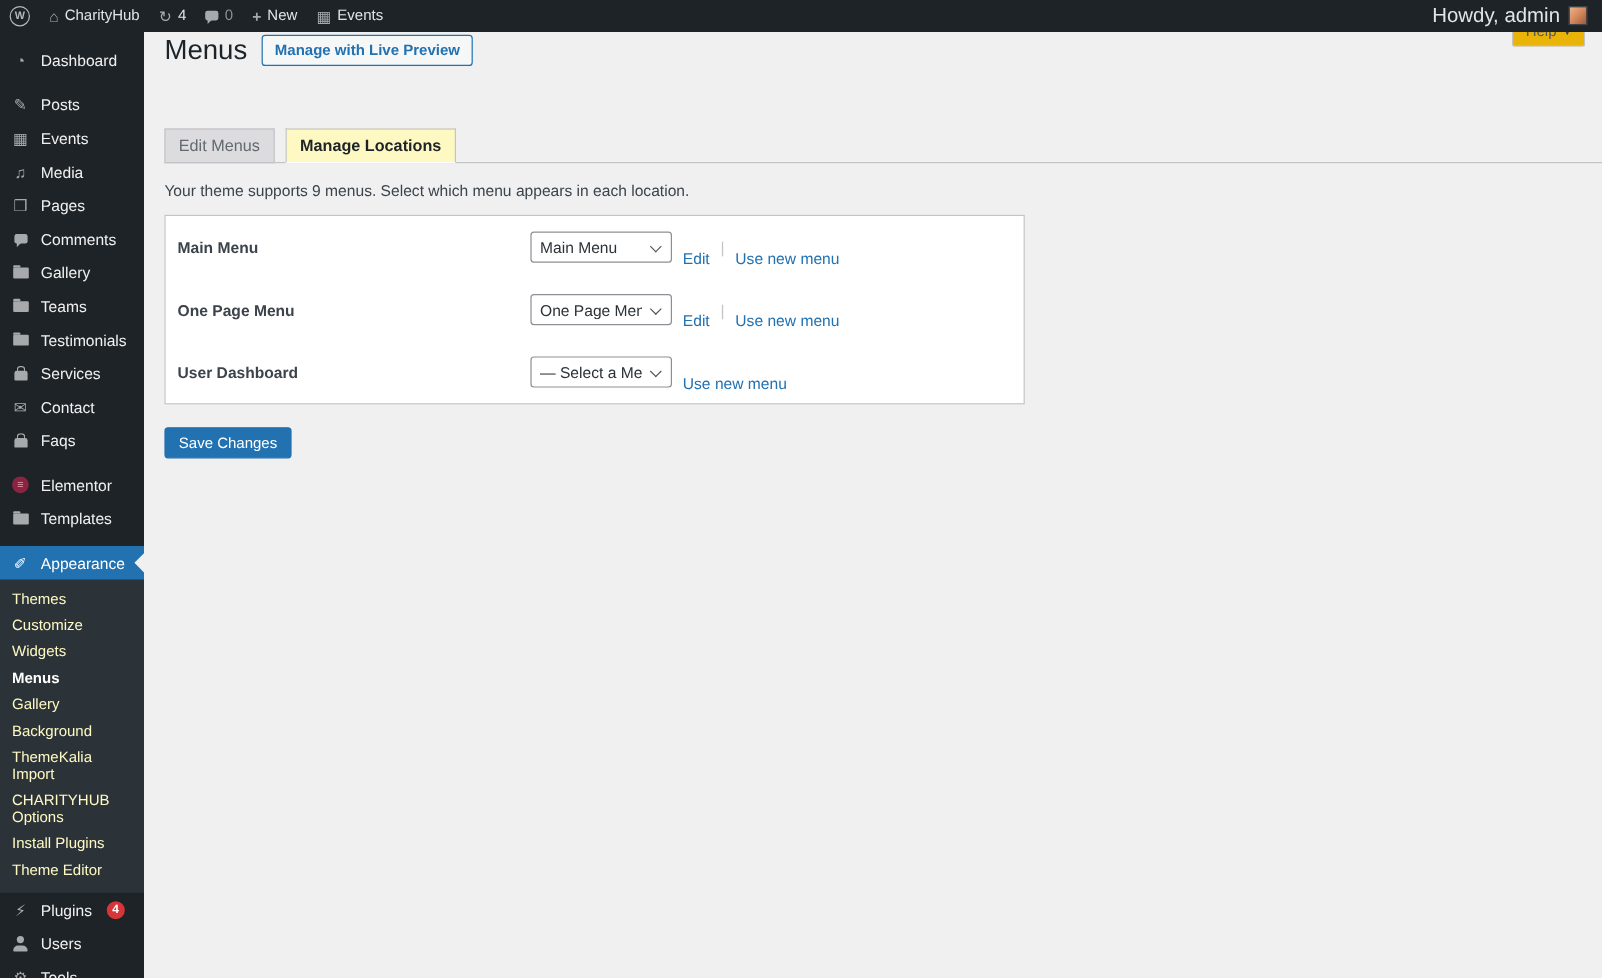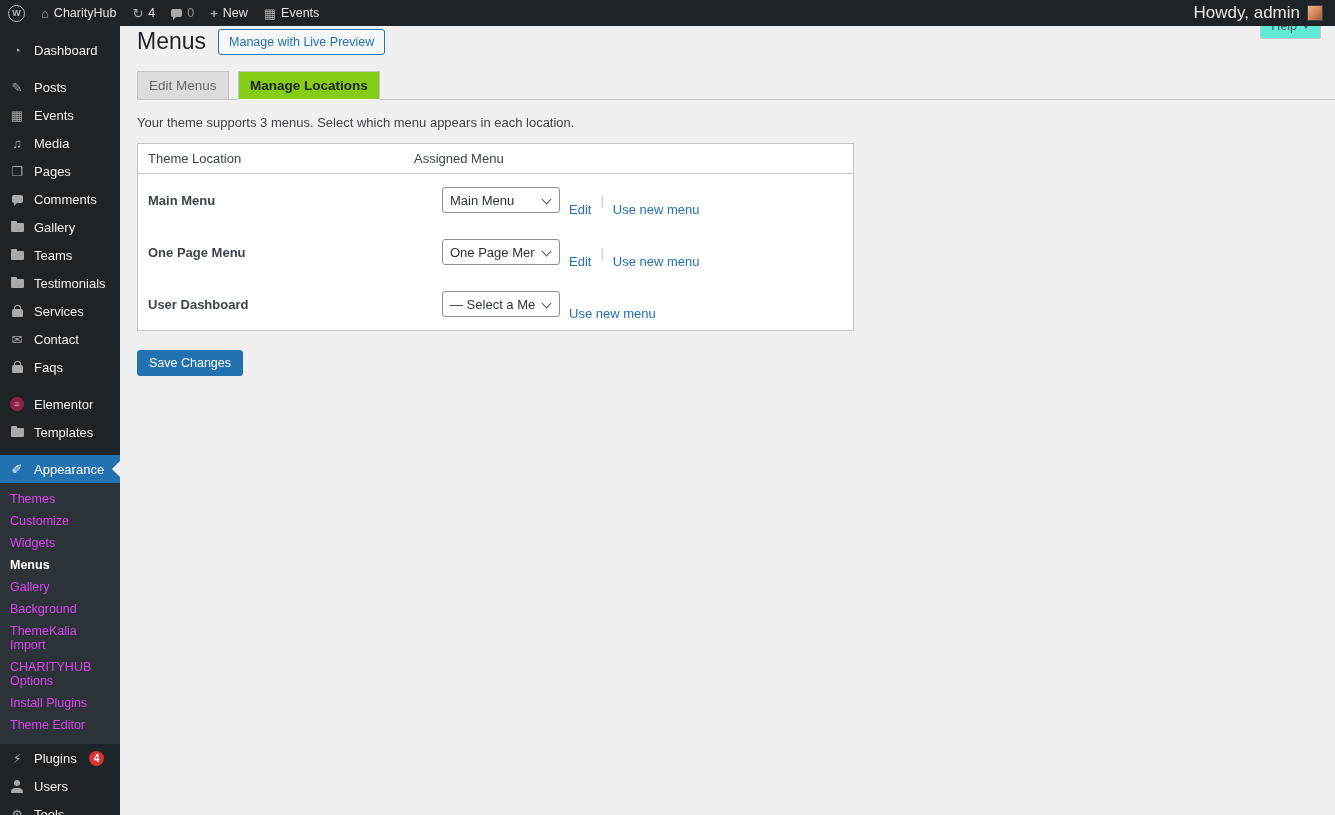--- a/index.html
+++ b/index.html
@@ -27,21 +27,21 @@
   .menu-item { display:flex; align-items:center; gap:8px; padding:6px 8px; color:#f0f0f1;
     font-size:13px; cursor:pointer; position:relative; }
   .menu-sep { height:9px; }
   .mi { width:18px; min-width:18px; height:16px; display:inline-flex; align-items:center;
     justify-content:center; font-size:13px; color:#a7aaad; line-height:1; }
   .menu-item.active-parent { background:#2271b1; color:#fff; }
   .menu-item.active-parent .mi { color:#fff; }
   .menu-item.active-parent::after { content:''; position:absolute; right:0; top:50%; margin-top:-8px;
     border:8px solid transparent; border-right-color:#f0f0f1; }
   .submenu { background:#2c3338; padding:5px 0 8px; }
-  .submenu-item { display:block; padding:4px 10px; font-size:12.5px; color:#d946ef; cursor:pointer; }
+  .submenu-item { display:block; padding:4px 10px; font-size:12.5px; color:#fef9c3; cursor:pointer; }
   .submenu-item.current { color:#fff; font-weight:bold; }
   .badge { background:#d63638; color:#fff; border-radius:9px; font-size:10px; font-weight:bold;
     padding:1px 5px; margin-left:4px; line-height:1.3; }
 
   
   .icon-folder { width:13px; height:9px; background:#a7aaad; border-radius:1px; position:relative; display:inline-block; }
   .icon-folder::before { content:''; position:absolute; top:-2px; left:0; width:6px; height:2px;
     background:#a7aaad; border-radius:1px 1px 0 0; }
   .icon-bag { width:11px; height:8px; background:#a7aaad; border-radius:2px 2px 1px 1px; position:relative; display:inline-block; margin-top:3px; }
   .icon-bag::before { content:''; position:absolute; top:-4px; left:2px; width:5px; height:4px;
@@ -49,34 +49,34 @@
   .icon-user { width:12px; height:13px; position:relative; display:inline-block; }
   .icon-user::before { content:''; position:absolute; top:0; left:3px; width:6px; height:6px;
     border-radius:50%; background:#a7aaad; }
   .icon-user::after { content:''; position:absolute; bottom:0; left:0; width:12px; height:5px;
     border-radius:5px 5px 1px 1px; background:#a7aaad; }
   .icon-circle-el { width:14px; height:14px; border-radius:50%; background:#8a2442; color:#e9a2b2;
     display:inline-flex; align-items:center; justify-content:center; font-size:9px; font-weight:bold; }
 
   
   .content { margin-left:120px; padding:10px 20px 0 17px; position:relative; }
-  .help-tab { position:absolute; top:14px; right:14px; background:#5eead4; border:1px solid #c3c4c7; border-top:none;
+  .help-tab { position:absolute; top:14px; right:14px; background:#eab308; border:1px solid #c3c4c7; border-top:none;
     border-radius:0 0 2px 2px; padding:5px 10px; font-size:12.5px; color:#50575e; cursor:pointer;
     display:flex; align-items:center; gap:5px; }
   .help-caret { font-size:8px; color:#3c434a; }
   .title-row { display:flex; align-items:center; gap:12px; margin-top:18px; }
   .page-title { font-size:23px; font-weight:400; color:#1d2327; }
   .live-preview-btn { background:#f6f7f7; border:1px solid #2271b1; color:#2271b1; font-size:12.5px;
-    padding:5px 10px; border-radius:3px; cursor:pointer; font-weight:400;
+    padding:5px 10px; border-radius:3px; cursor:pointer; font-weight:700;
     font-family:"Liberation Sans","DejaVu Sans",sans-serif; }
   .tabs { margin-top:16px; margin-right:-20px; border-bottom:1px solid #c3c4c7; padding-left:0; }
   .nav-tab { display:inline-block; padding:6px 11px; font-size:13.5px; border:1px solid #c3c4c7;
     margin-bottom:-1px; cursor:pointer; }
-  .nav-tab.inactive { background:#dcdcde; color:#646970; margin-right:5px; }
-  .nav-tab.active { background:#84cc16; color:#1d2327; font-weight:600; border-bottom:1px solid #fff; }
+  .nav-tab.inactive { background:#dcdcde; color:#646970; margin-right:5px;margin-top:36px; }
+  .nav-tab.active { background:#fef9c3; color:#1d2327; font-weight:600; border-bottom:1px solid #fff; }
   .desc { margin-top:15px; font-size:13px; color:#3c434a; }
   .loc-table { margin-top:13px; width:717px; background:#fff; border:1px solid #c3c4c7; }
   .loc-head { display:grid; grid-template-columns:266px 1fr; padding:7px 10px; border-bottom:1px solid #c3c4c7;
     font-size:13px; color:#3c434a; }
   .loc-row { display:grid; grid-template-columns:266px 1fr; align-items:center; padding:9px 10px;gap:28px; }
   .loc-label { font-size:13px; font-weight:600; color:#3c434a; }
   .loc-controls { display:flex; align-items:center; gap:9px; }
   .select-wrap { position:relative; display:inline-block; }
   .select-wrap::after { content:''; position:absolute; right:10px; top:9px; width:6px; height:6px;
     border-right:1.6px solid #50575e; border-bottom:1.6px solid #50575e; transform:rotate(45deg); pointer-events:none; }
@@ -241,27 +241,23 @@
   <div class="title-row">
     <h1 class="page-title">Menus</h1>
     <button class="live-preview-btn">Manage with Live Preview</button>
   </div>
 
   <div class="tabs">
     <span class="nav-tab inactive">Edit Menus</span>
     <span class="nav-tab active">Manage Locations</span>
   </div>
 
-  <p class="desc">Your theme supports 3 menus. Select which menu appears in each location.</p>
+  <p class="desc">Your theme supports 9 menus. Select which menu appears in each location.</p>
 
   <div class="loc-table">
-    <div class="loc-head">
-      <span>Theme Location</span>
-      <span>Assigned Menu</span>
-    </div>
 
     <div class="loc-row">
       <span class="loc-label">Main Menu</span>
       <span class="loc-controls">
         <span class="select-wrap">
           <select>
             <option>Main Menu</option>
           </select>
         </span>
         <a class="link">Edit</a>

